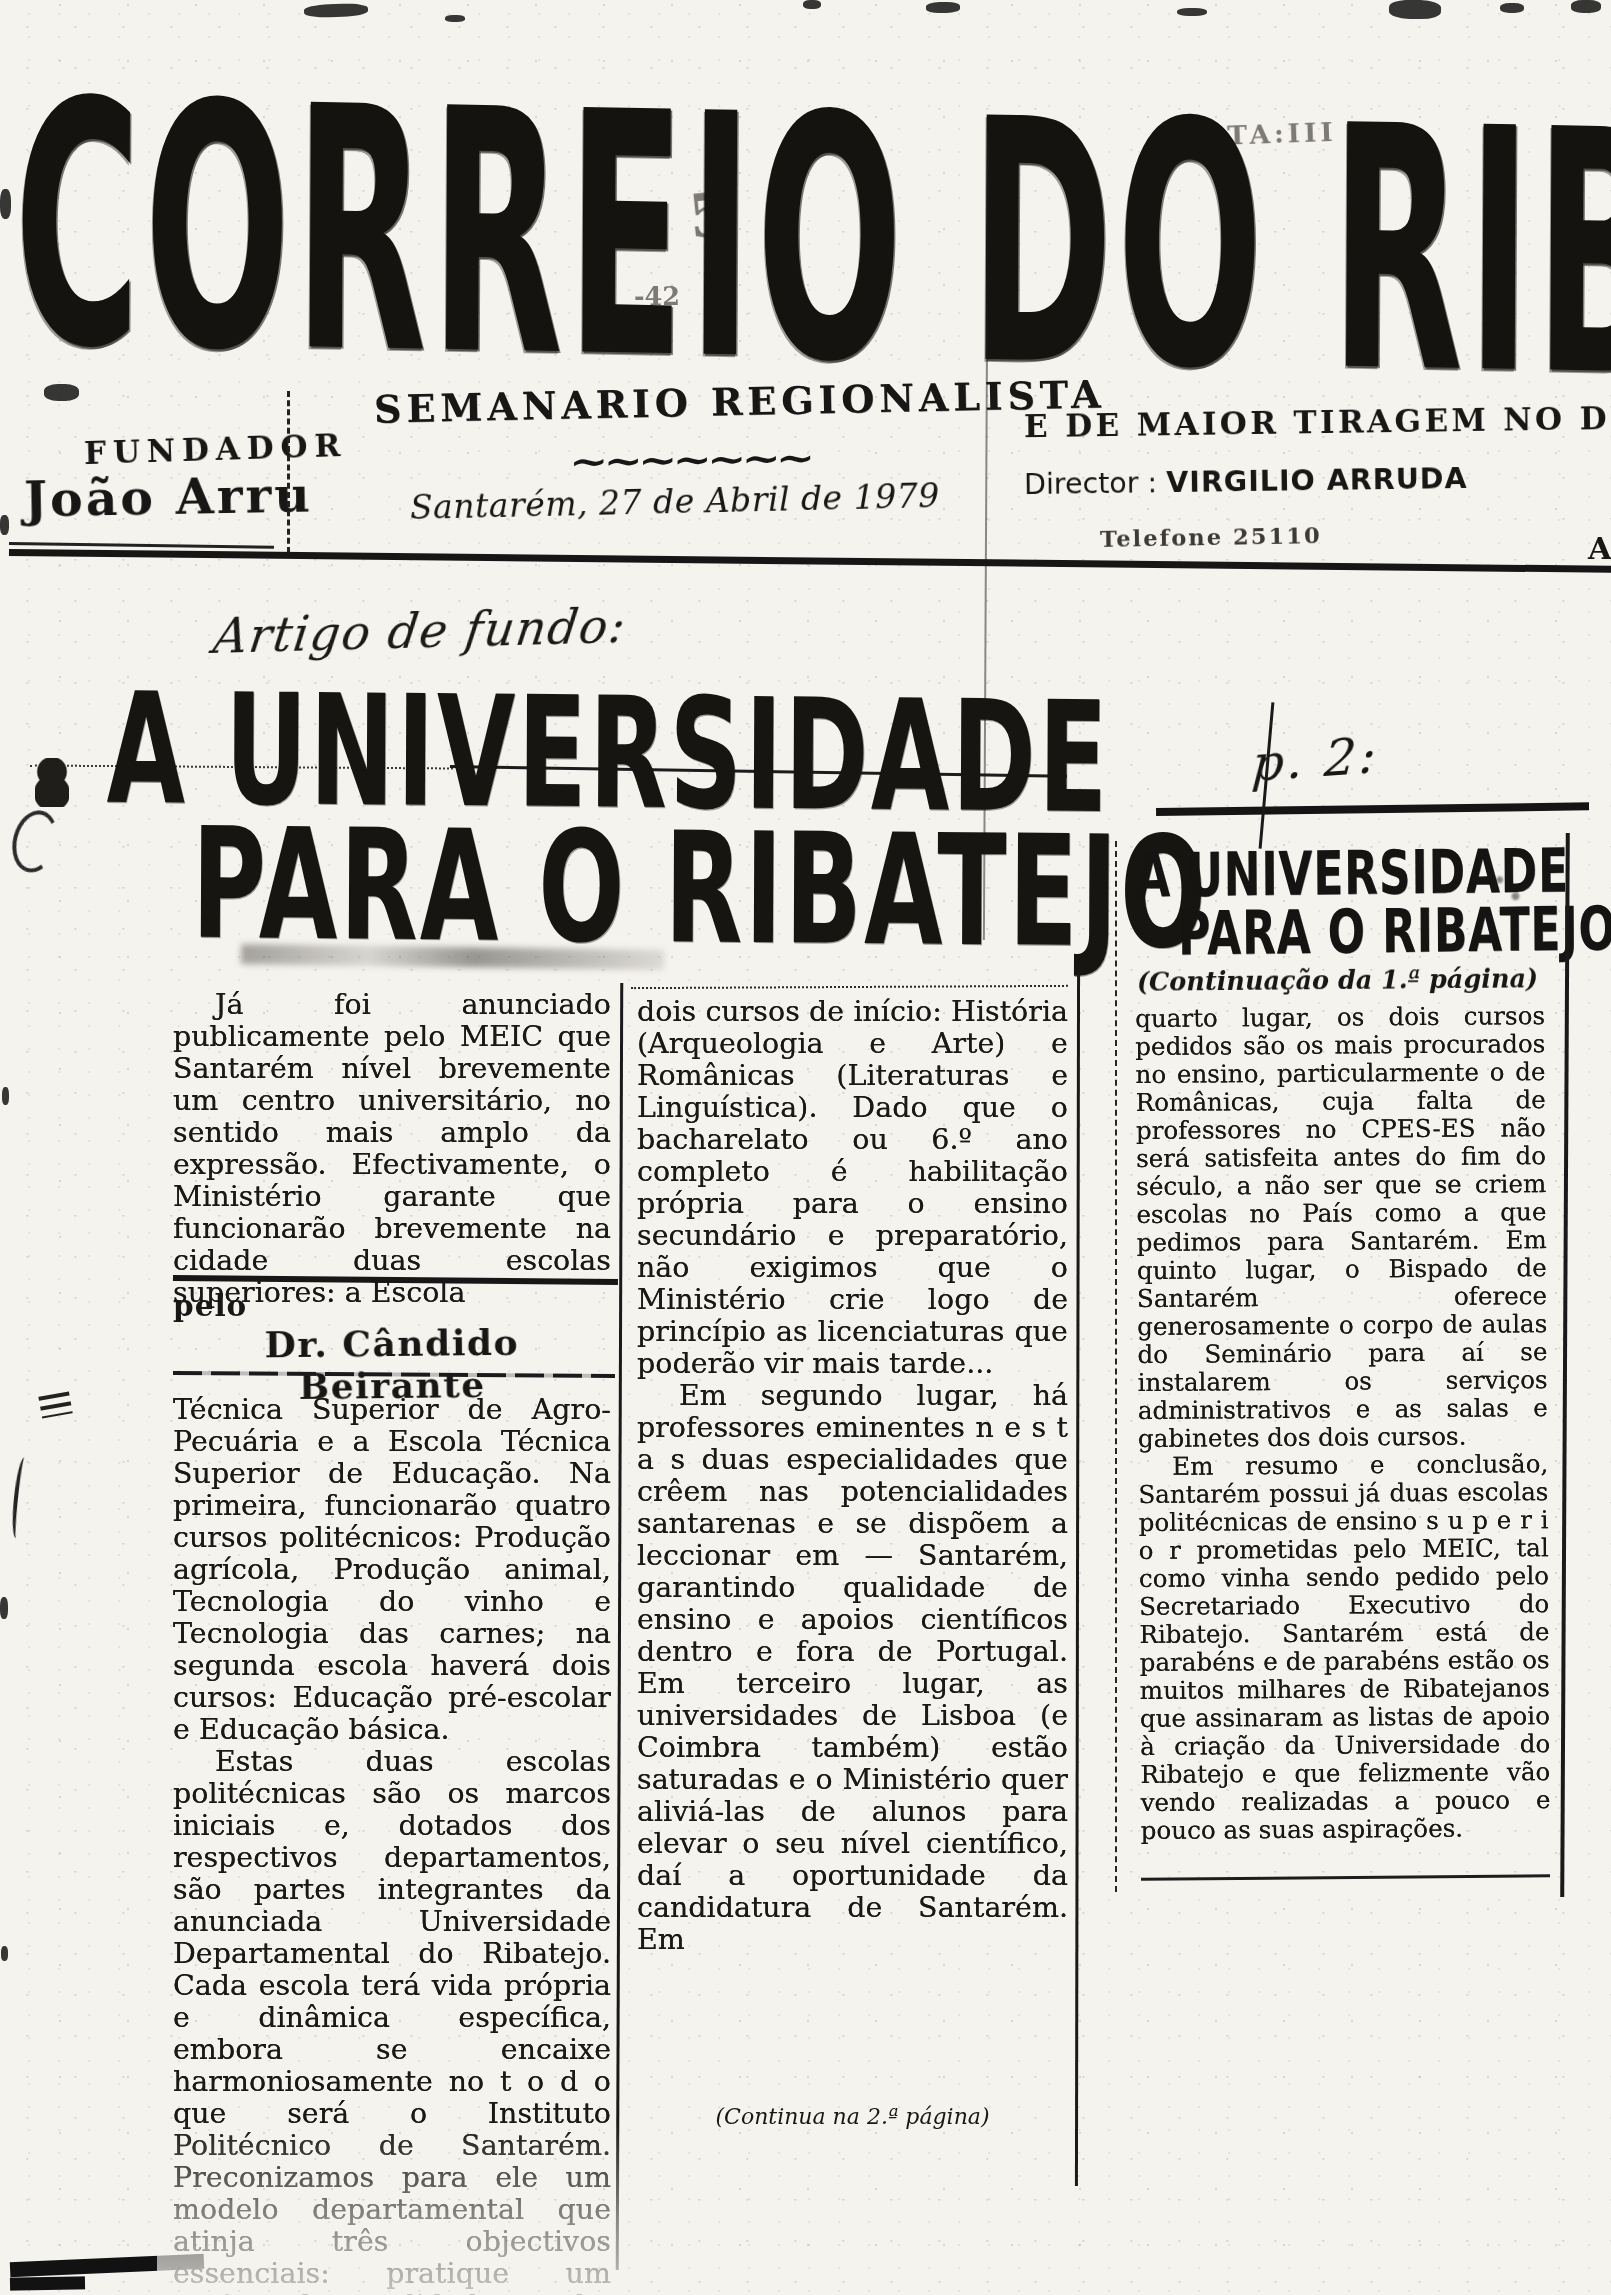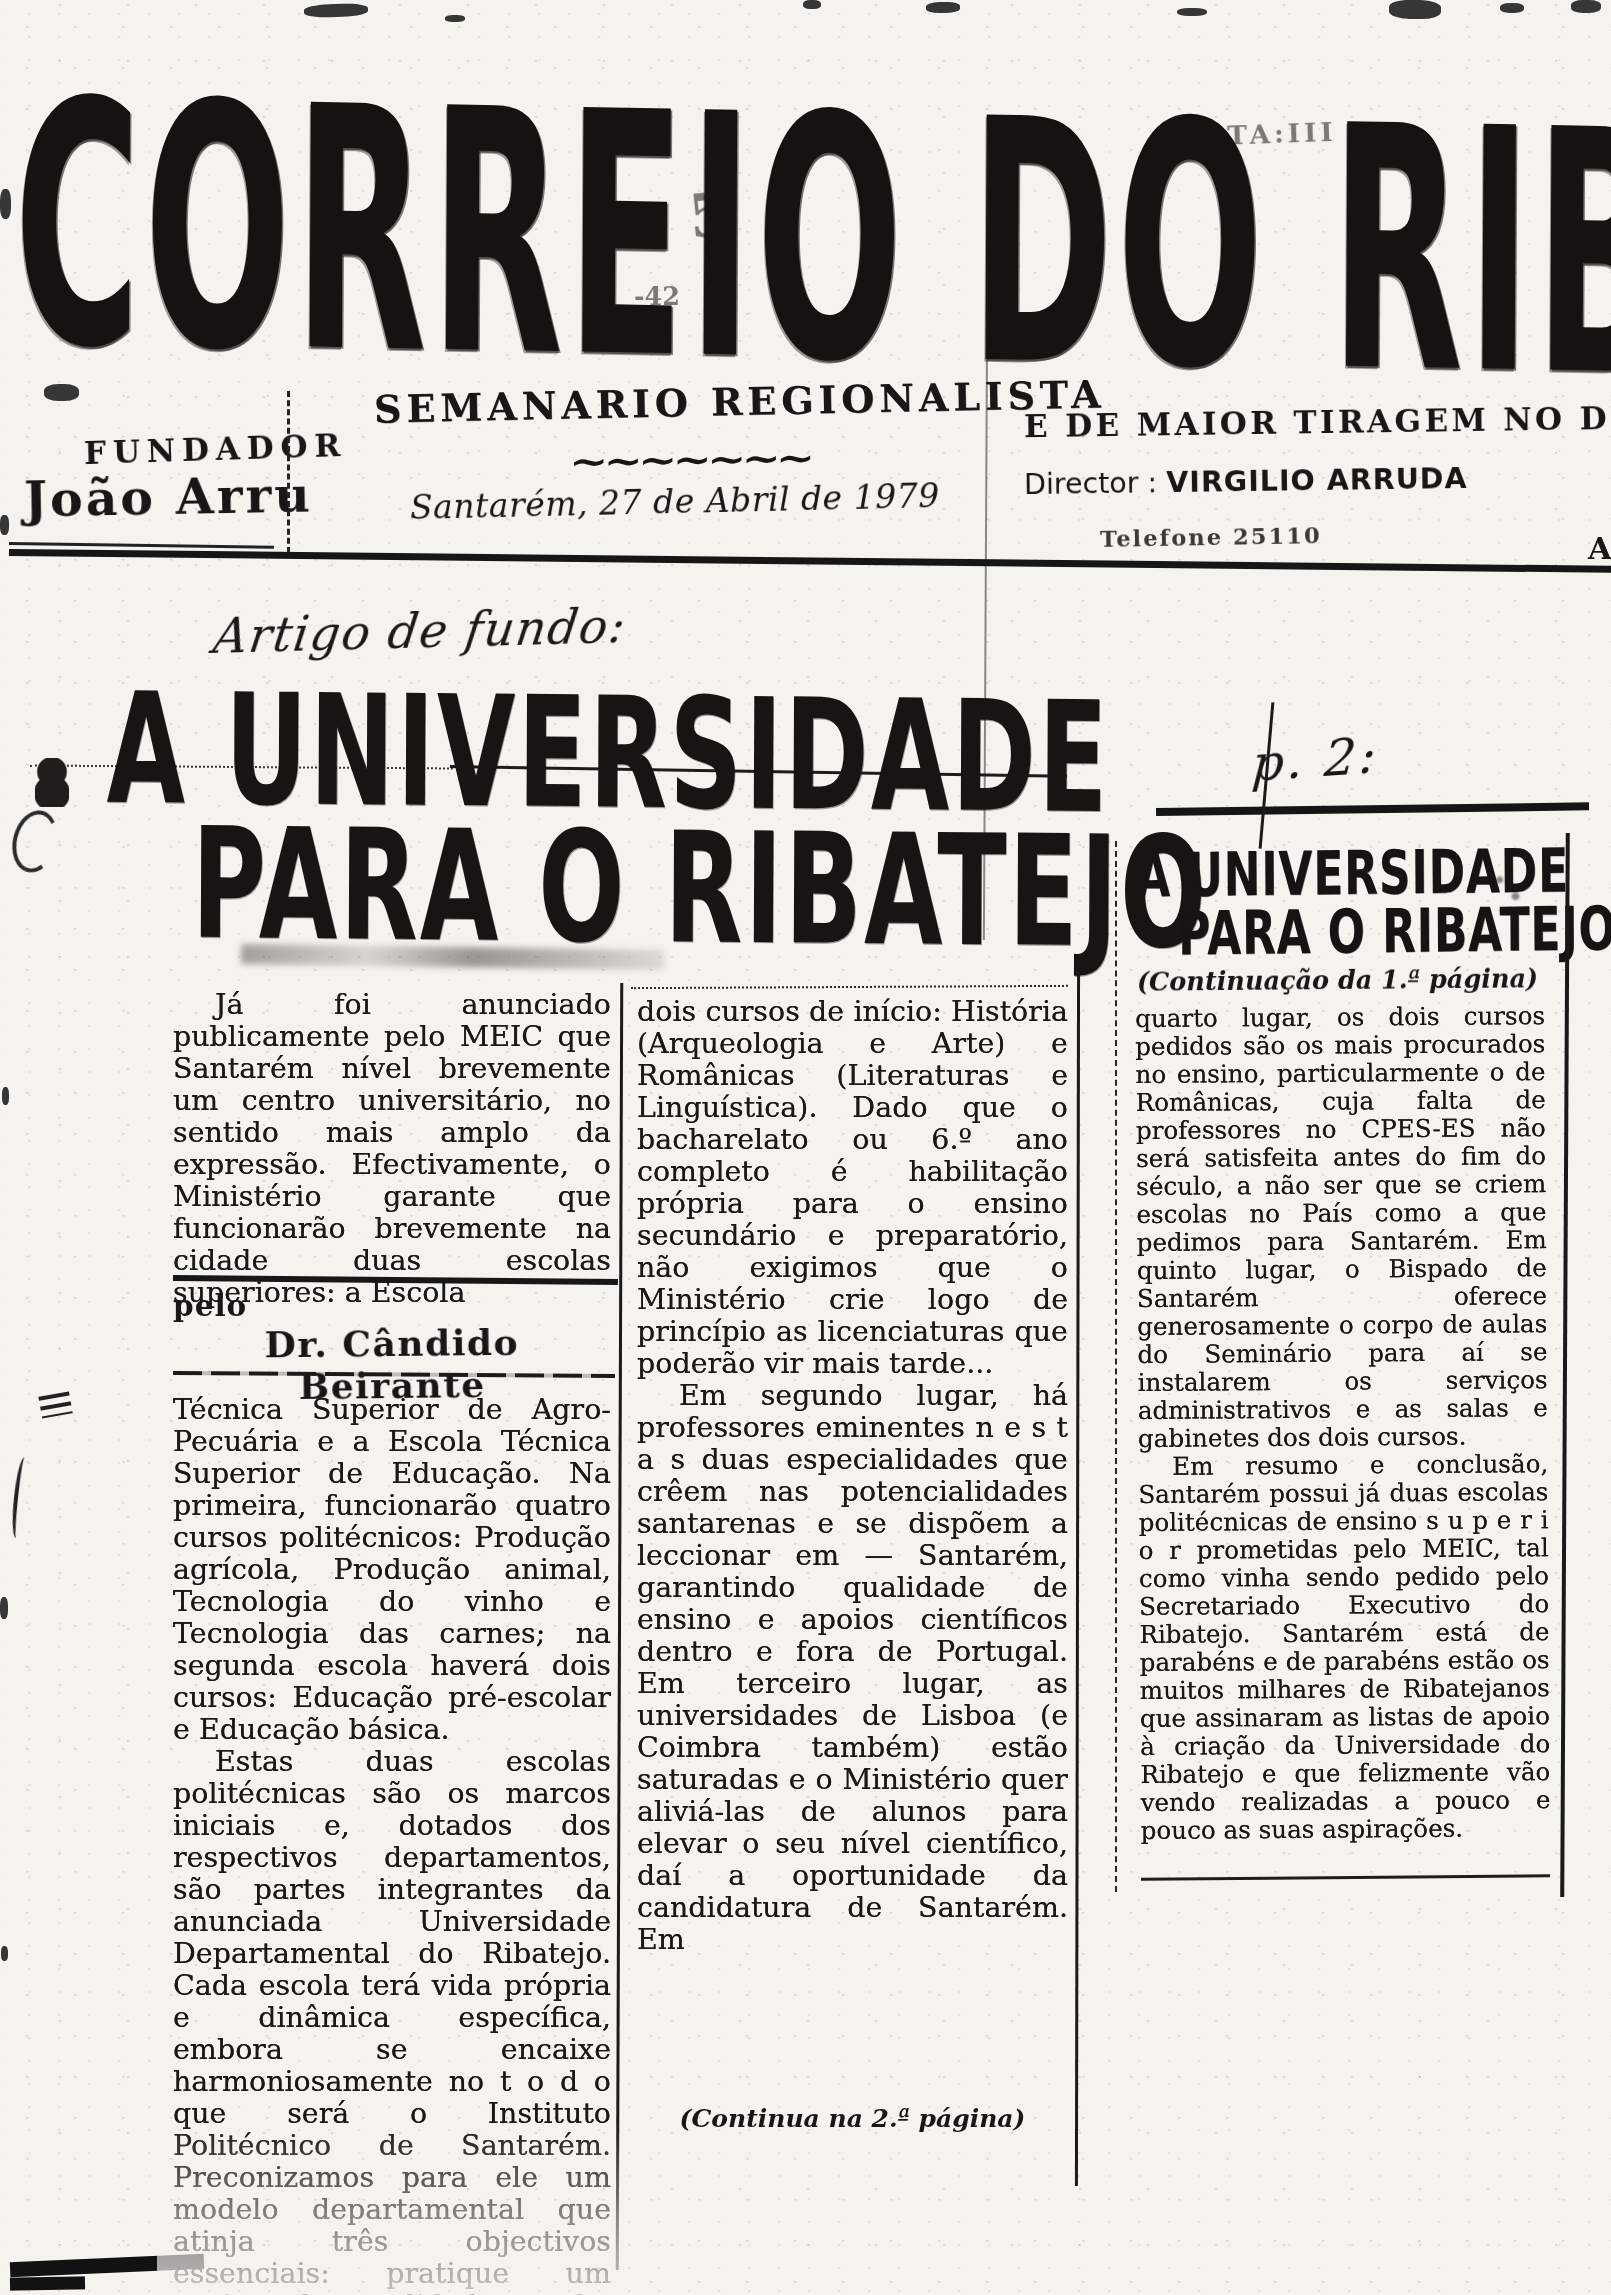--- a/index.html
+++ b/index.html
@@ -77,21 +77,21 @@
   .byline-label{position:absolute;left:173px;top:1288px;width:438px;text-align:left;
     font-weight:bold;font-size:29.5px;letter-spacing:1px;filter:blur(0.3px);z-index:2;}
   .byline-name{position:absolute;left:173px;top:1322px;width:438px;text-align:center;
     font-weight:bold;font-size:36px;letter-spacing:1.5px;transform:rotate(-.6deg);filter:blur(0.4px);z-index:2;}
   .byline-rule-bottom{position:absolute;left:173px;top:1371px;width:442px;height:4.4px;
     background:repeating-linear-gradient(90deg,#1b1b1b 0 29.5px,rgba(27,27,27,.25) 29.5px 38px);
     transform:rotate(.4deg);transform-origin:0 0;z-index:3;}
   .col2-toprule{position:absolute;left:631px;top:986px;width:437px;border-top:2.5px dotted #2a2a2a;
     transform:rotate(-.3deg);z-index:2;}
   .continuation{position:absolute;left:637px;top:2104px;width:431px;text-align:center;
-    font-weight:bold;font-style:italic;font-size:25px;z-index:2;filter:blur(0.2px);}
+    font-weight:normal;font-style:italic;font-size:22px;z-index:2;filter:blur(0.2px);}
   .fade-bottom{position:absolute;left:157px;top:2123px;width:491px;height:173px;z-index:5;
     background:linear-gradient(to bottom,rgba(245,243,238,0),rgba(245,243,238,.5) 55%,rgba(245,243,238,.78));}
   
   .clip-top{position:absolute;left:1156px;top:808px;width:433px;height:8.4px;background:#151515;
     transform:rotate(-.75deg);transform-origin:0 0;z-index:3;}
   .clip-left{position:absolute;left:1115px;top:841px;height:1051px;width:0;
     border-left:2.9px dashed #262626;z-index:3;}
   .clip-right{position:absolute;left:1563px;top:833px;width:4.4px;height:1064px;background:#191919;
     transform:rotate(.3deg);z-index:3;}
   .clip-bottom{position:absolute;left:1141px;top:1876px;width:409px;height:3.4px;background:#1d1d1d;

